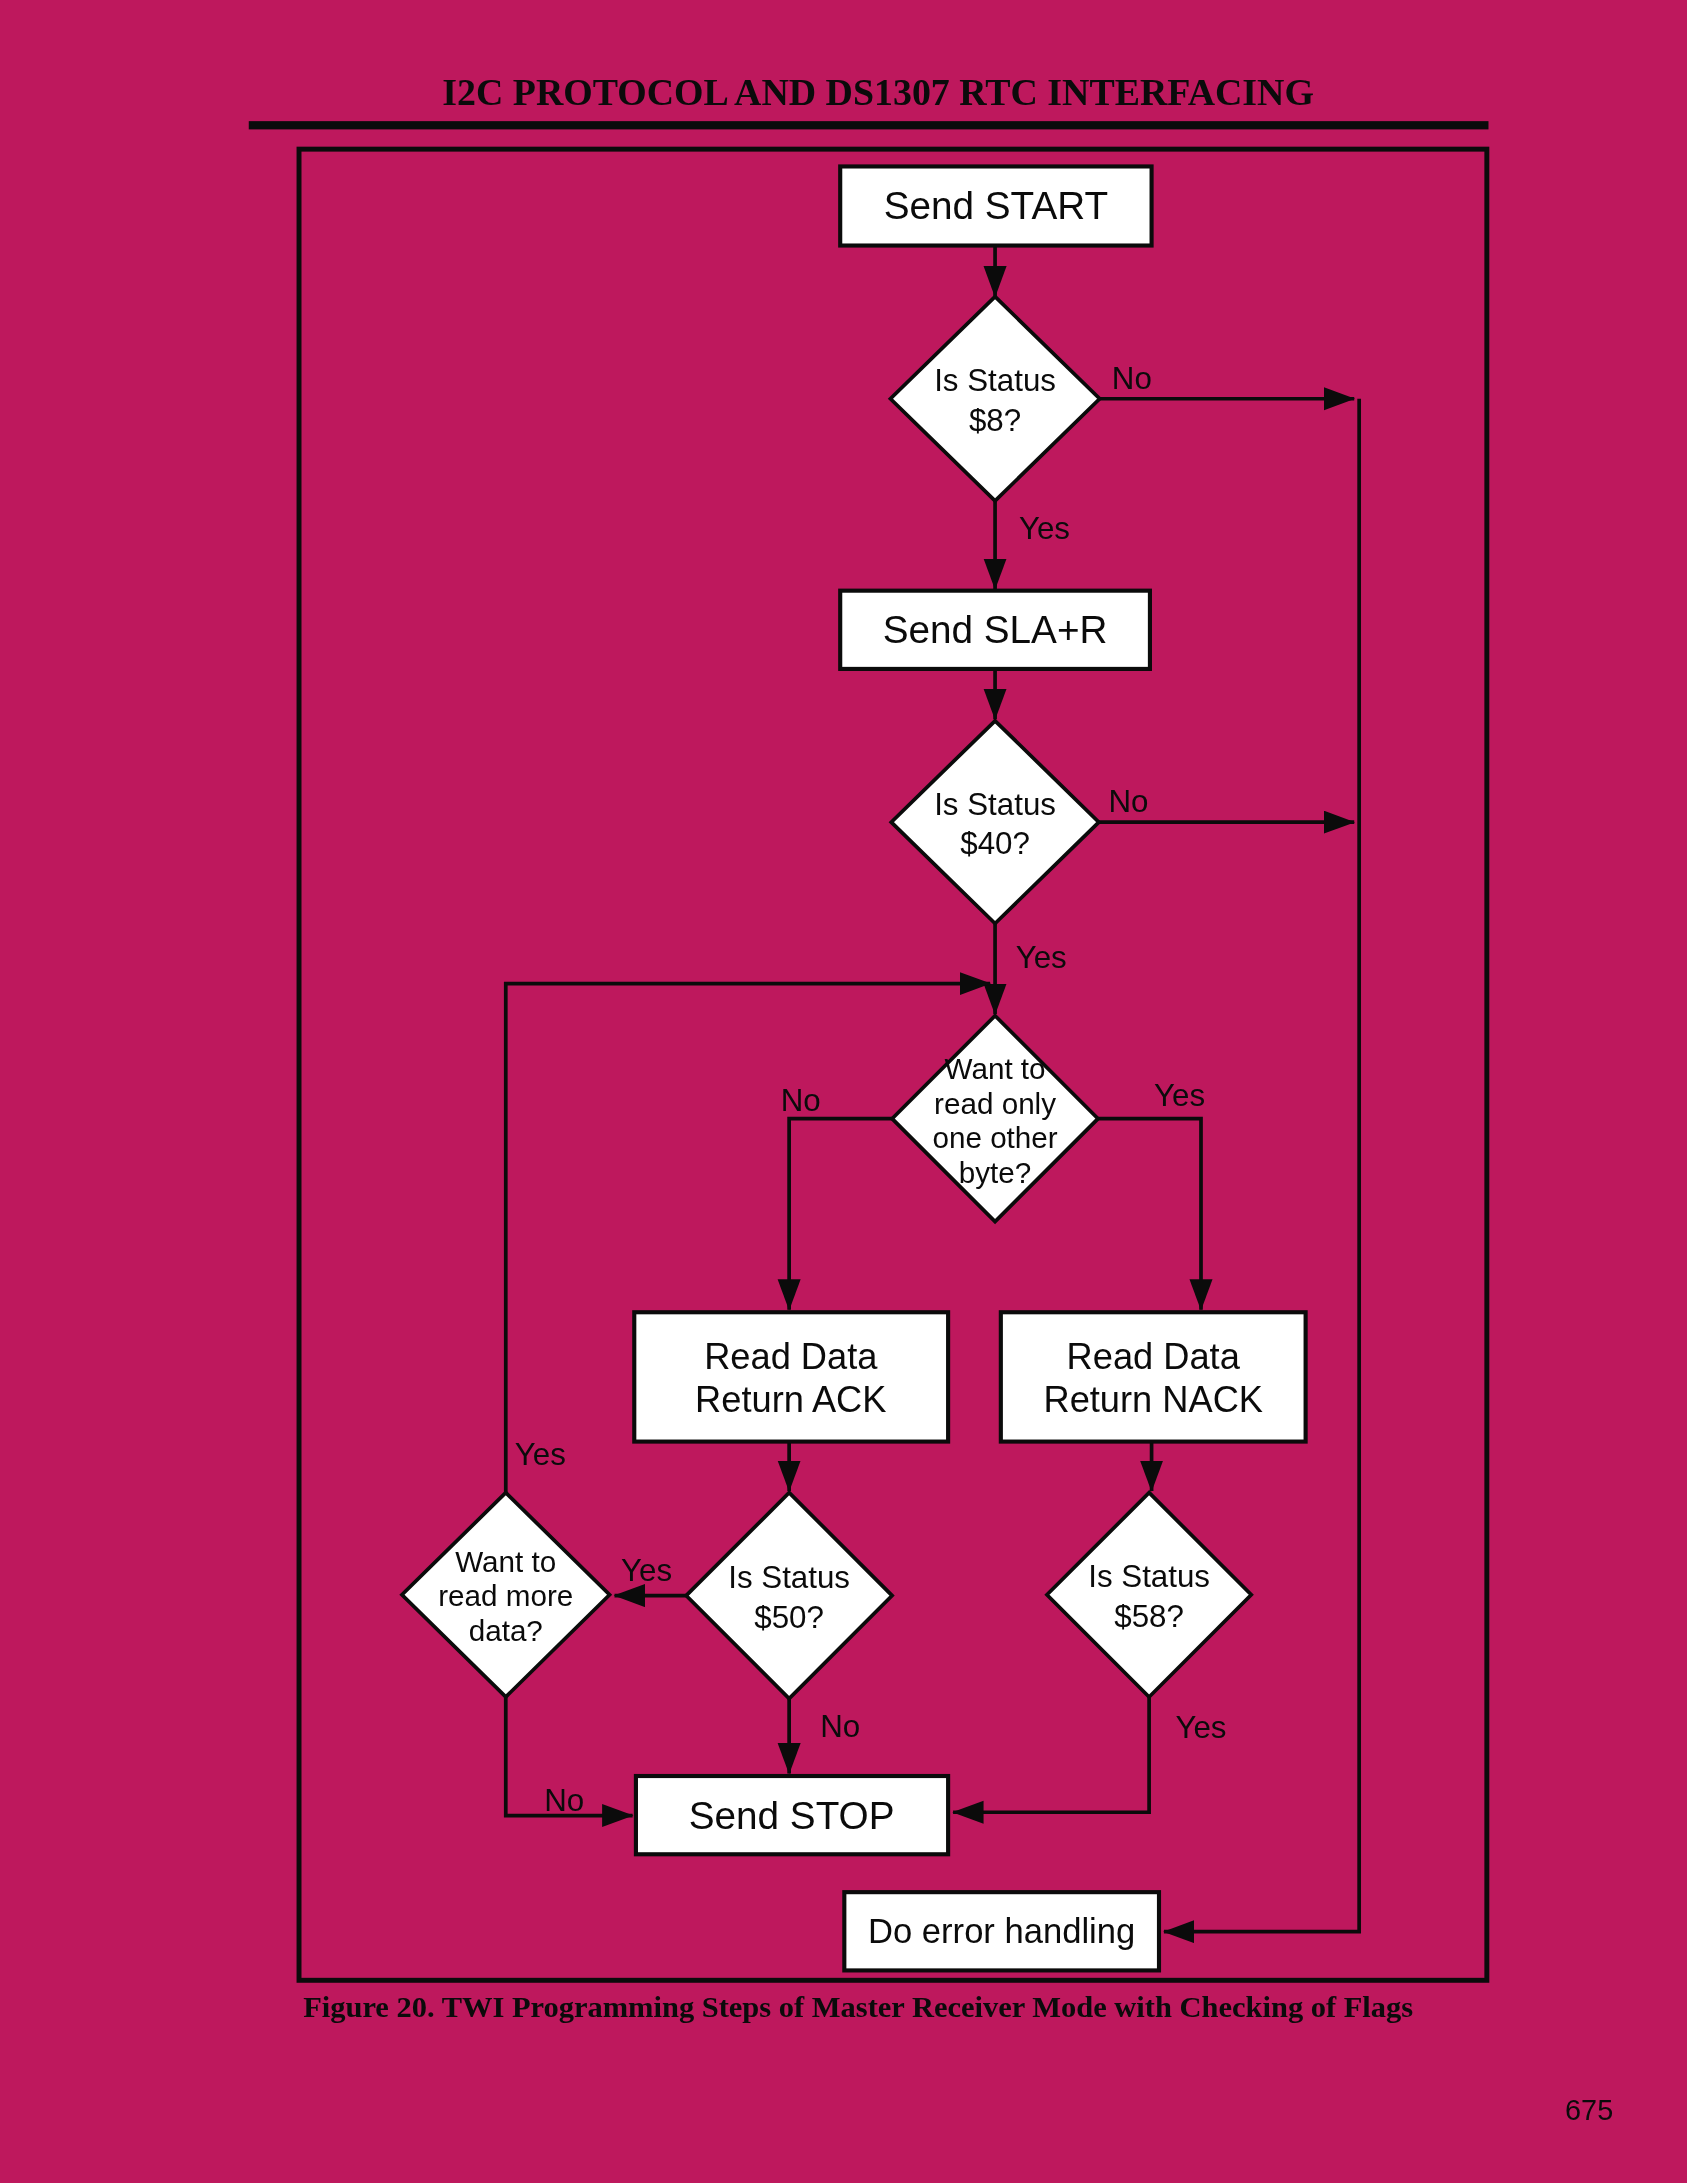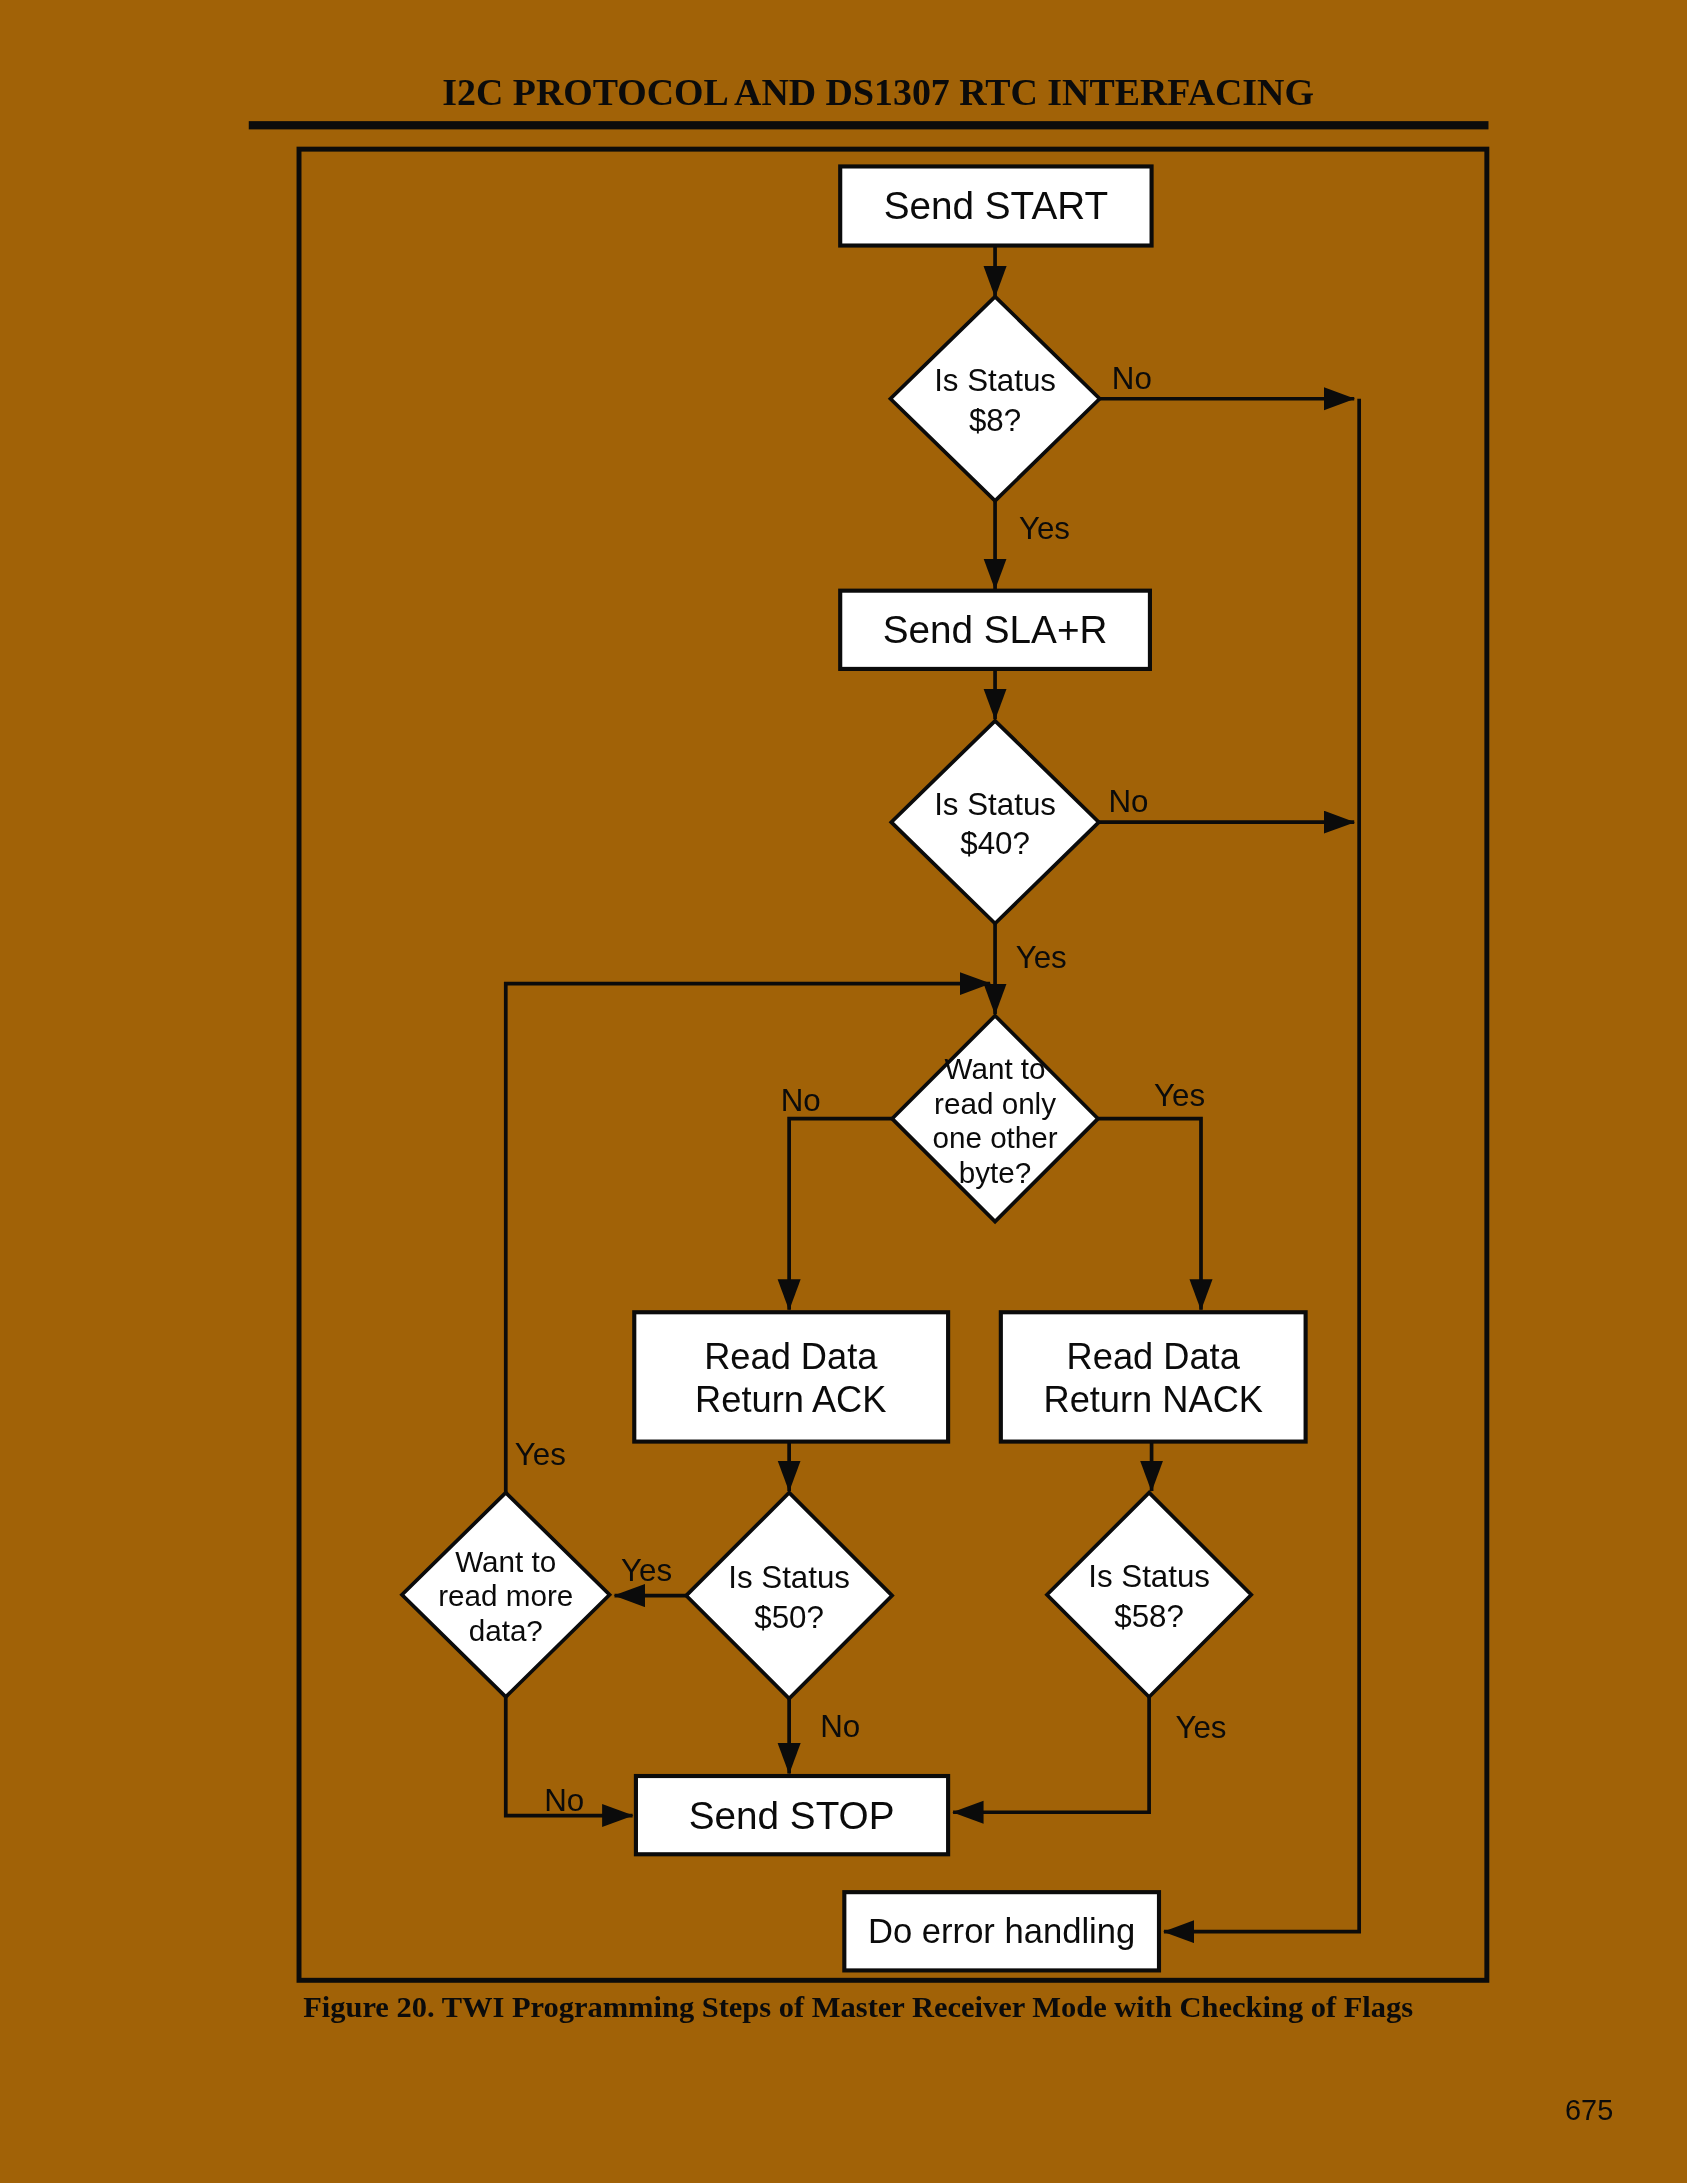--- a/index.html
+++ b/index.html
@@ -1,16 +1,16 @@
 <!DOCTYPE html>
 <html style="font-size:13px"><head>
 <meta charset="utf-8">
 <style>
   html,body{margin:0;padding:0;background:#ffffff;}
-  .page{position:relative;width:1687px;height:2183px;background:#a16207;overflow:hidden;}
+  .page{position:relative;width:1687px;height:2183px;background:#be185d;overflow:hidden;}
   svg{position:absolute;left:0;top:0;}
 
   
   .shape{fill:#ffffff;stroke:#0b0b0b;stroke-width:5;}
   .diamond{fill:#ffffff;stroke:#0b0b0b;stroke-width:4.5;}
   .edge{fill:none;stroke:#0b0b0b;stroke-width:4.5;}
   .frame{fill:none;stroke:#0b0b0b;stroke-width:6;}
   .rule{fill:#0b0b0b;}
 
   

